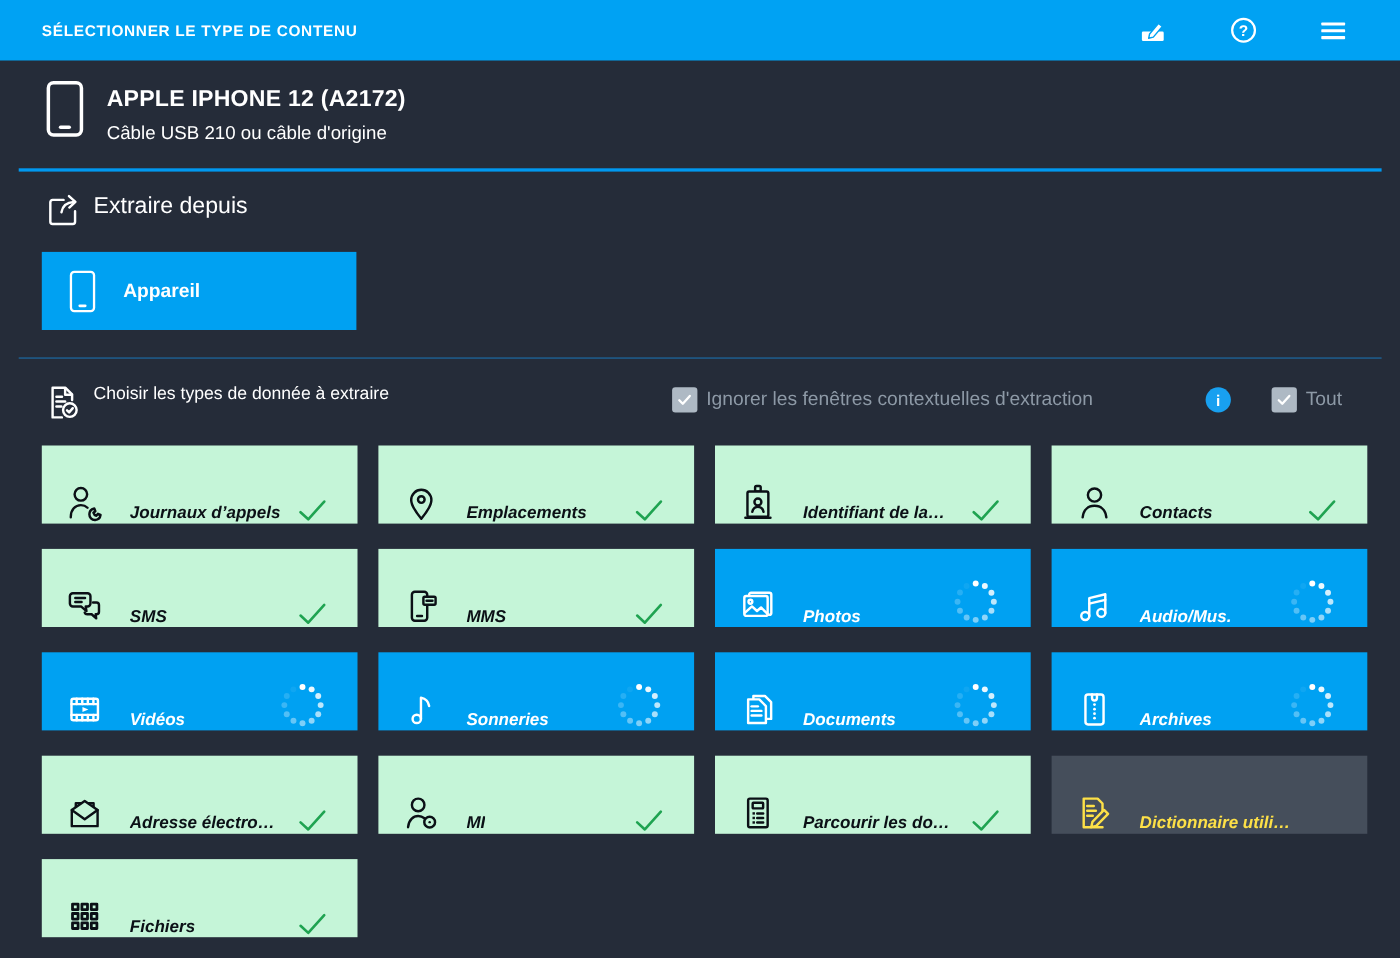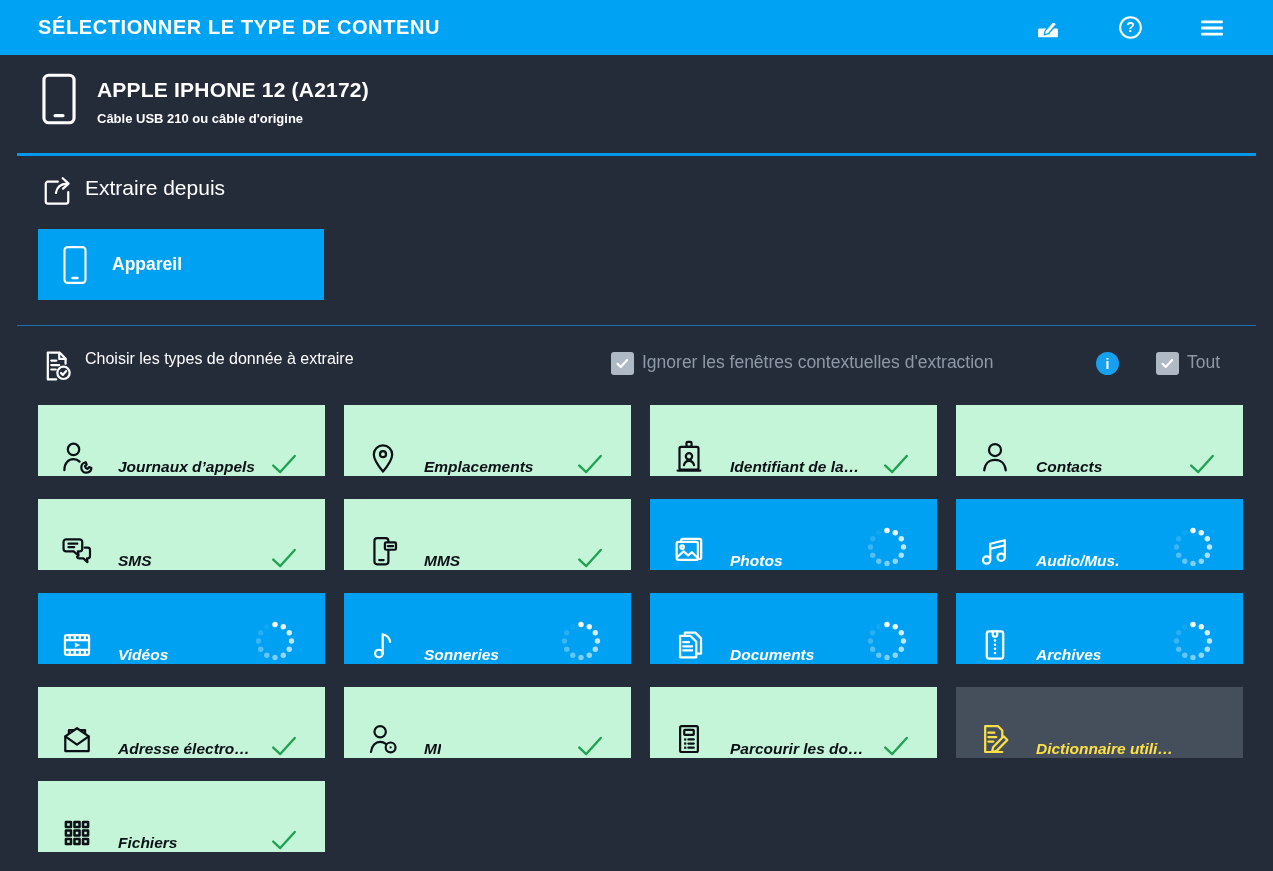--- a/index.html
+++ b/index.html
@@ -3,30 +3,30 @@
 <meta charset="utf-8">
 <style>
   html,body{margin:0;padding:0;width:1273px;height:871px;overflow:hidden;
     background:#252C39;font-family:"Liberation Sans",sans-serif;
     -webkit-font-smoothing:antialiased;}
   .abs{position:absolute;}
 
   
   .titlebar{position:absolute;left:0;top:0;width:1273px;height:55px;background:#00A2F3;
     display:flex;align-items:center;}
-  .titlebar-title{color:#fff;font-size:20px;font-weight:700;letter-spacing:.6px;margin-left:38px;}
+  .titlebar-title{color:#fff;font-size:14px;font-weight:700;letter-spacing:.6px;margin-left:38px;}
   .titlebar-actions{margin-left:auto;display:flex;align-items:center;gap:52px;margin-right:46px;}
   .tb-icon{width:30px;height:30px;display:flex;align-items:center;justify-content:center;cursor:pointer;}
   .tb-icon svg{stroke:#fff;fill:none;stroke-width:1.8;stroke-linecap:round;stroke-linejoin:round;}
 
   
   .device-icon{left:40px;top:70px;width:38px;height:58px;}
   .device-icon svg{stroke:#fff;fill:none;stroke-width:2;stroke-linecap:round;}
   .device-name{left:97px;top:78px;color:#fff;font-size:21px;font-weight:700;letter-spacing:.2px;}
-  .device-sub{left:97px;top:111px;color:#fff;font-size:13px;font-weight:700;}
+  .device-sub{left:97px;top:111px;color:#fff;font-size:17px;font-weight:400;}
   .divider-strong{left:17px;top:153px;width:1239px;height:3px;background:#0098EF;}
   .divider-thin{left:17px;top:325px;width:1239px;height:1px;background:#1C70AE;}
 
   
   .section-icon{width:38px;height:38px;}
   .section-icon svg{stroke:#fff;fill:none;stroke-width:1.4;stroke-linecap:round;stroke-linejoin:round;}
   .extract-icon{left:38px;top:173px;}
   .extract-heading{left:85px;top:176px;color:#fff;font-size:21px;}
   .choose-icon{left:38px;top:347px;}
   .choose-heading{left:85px;top:350px;color:#fff;font-size:16px;}

